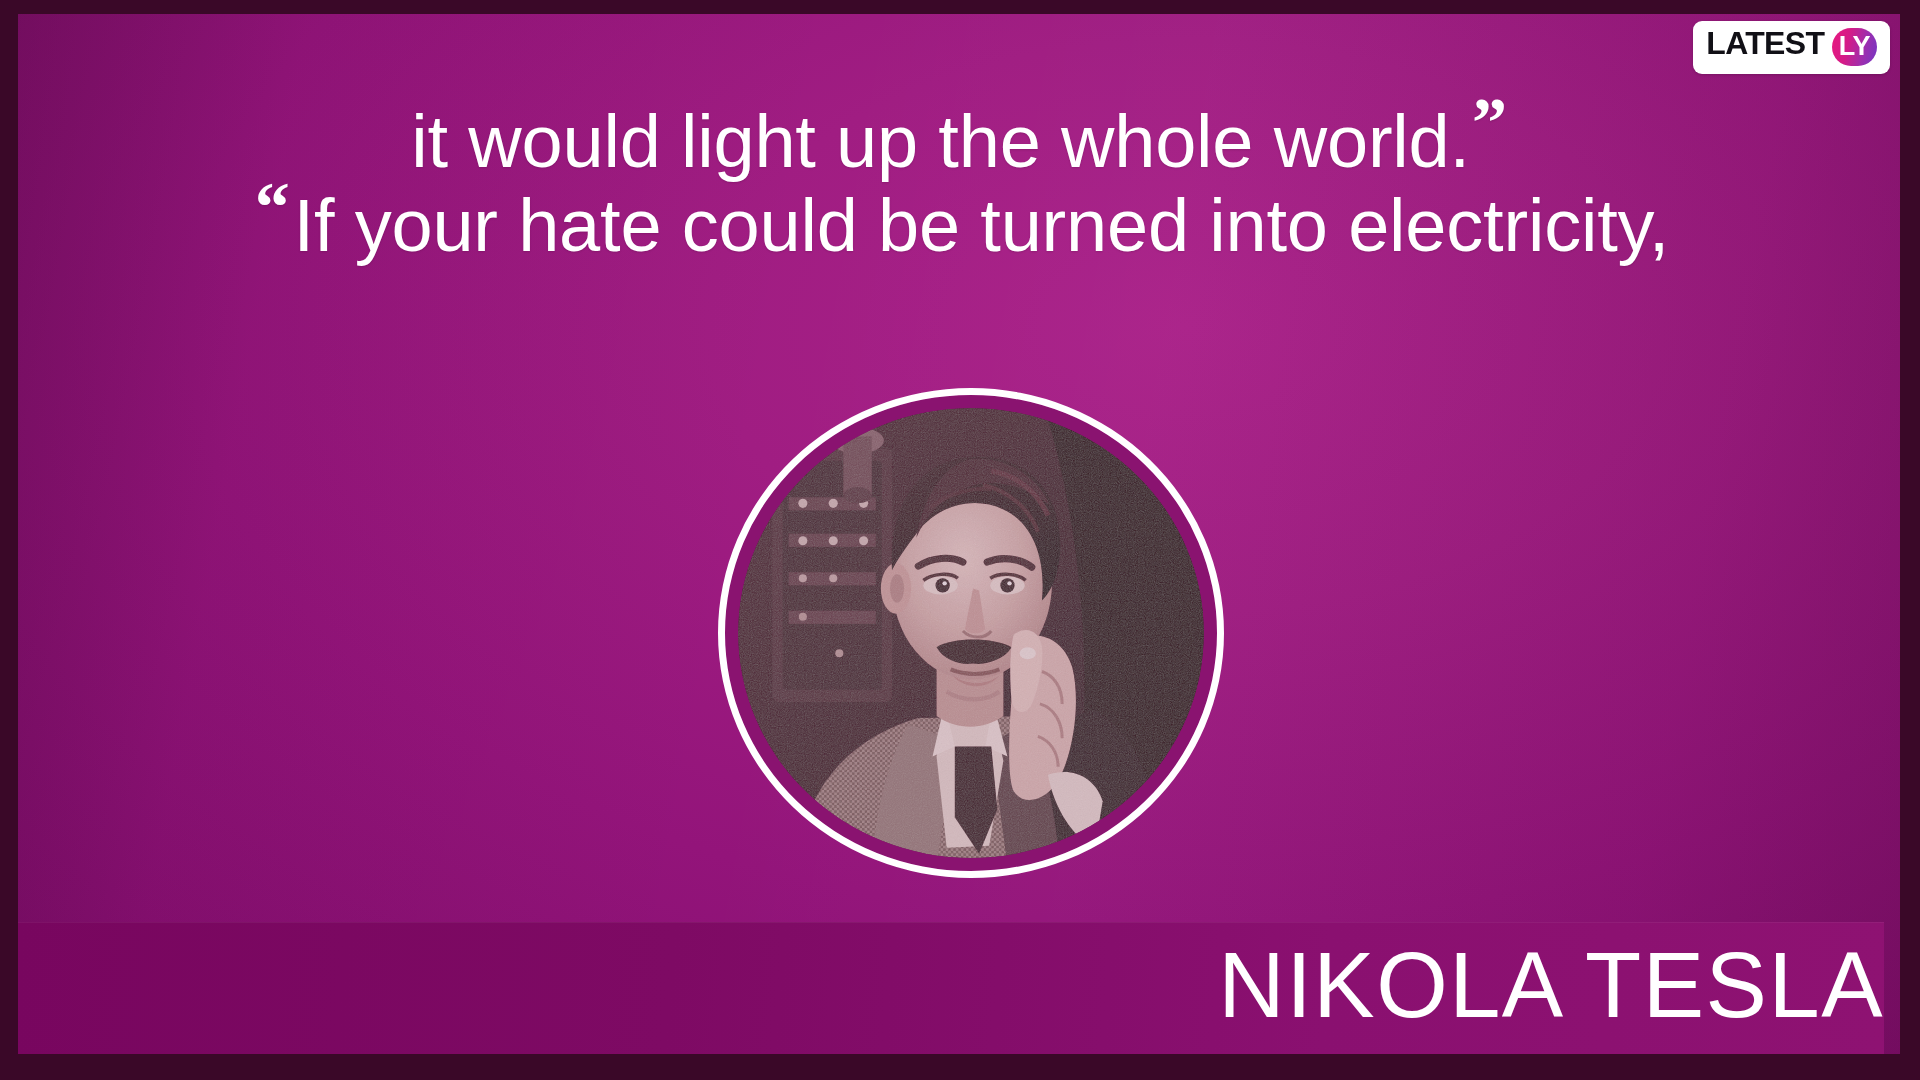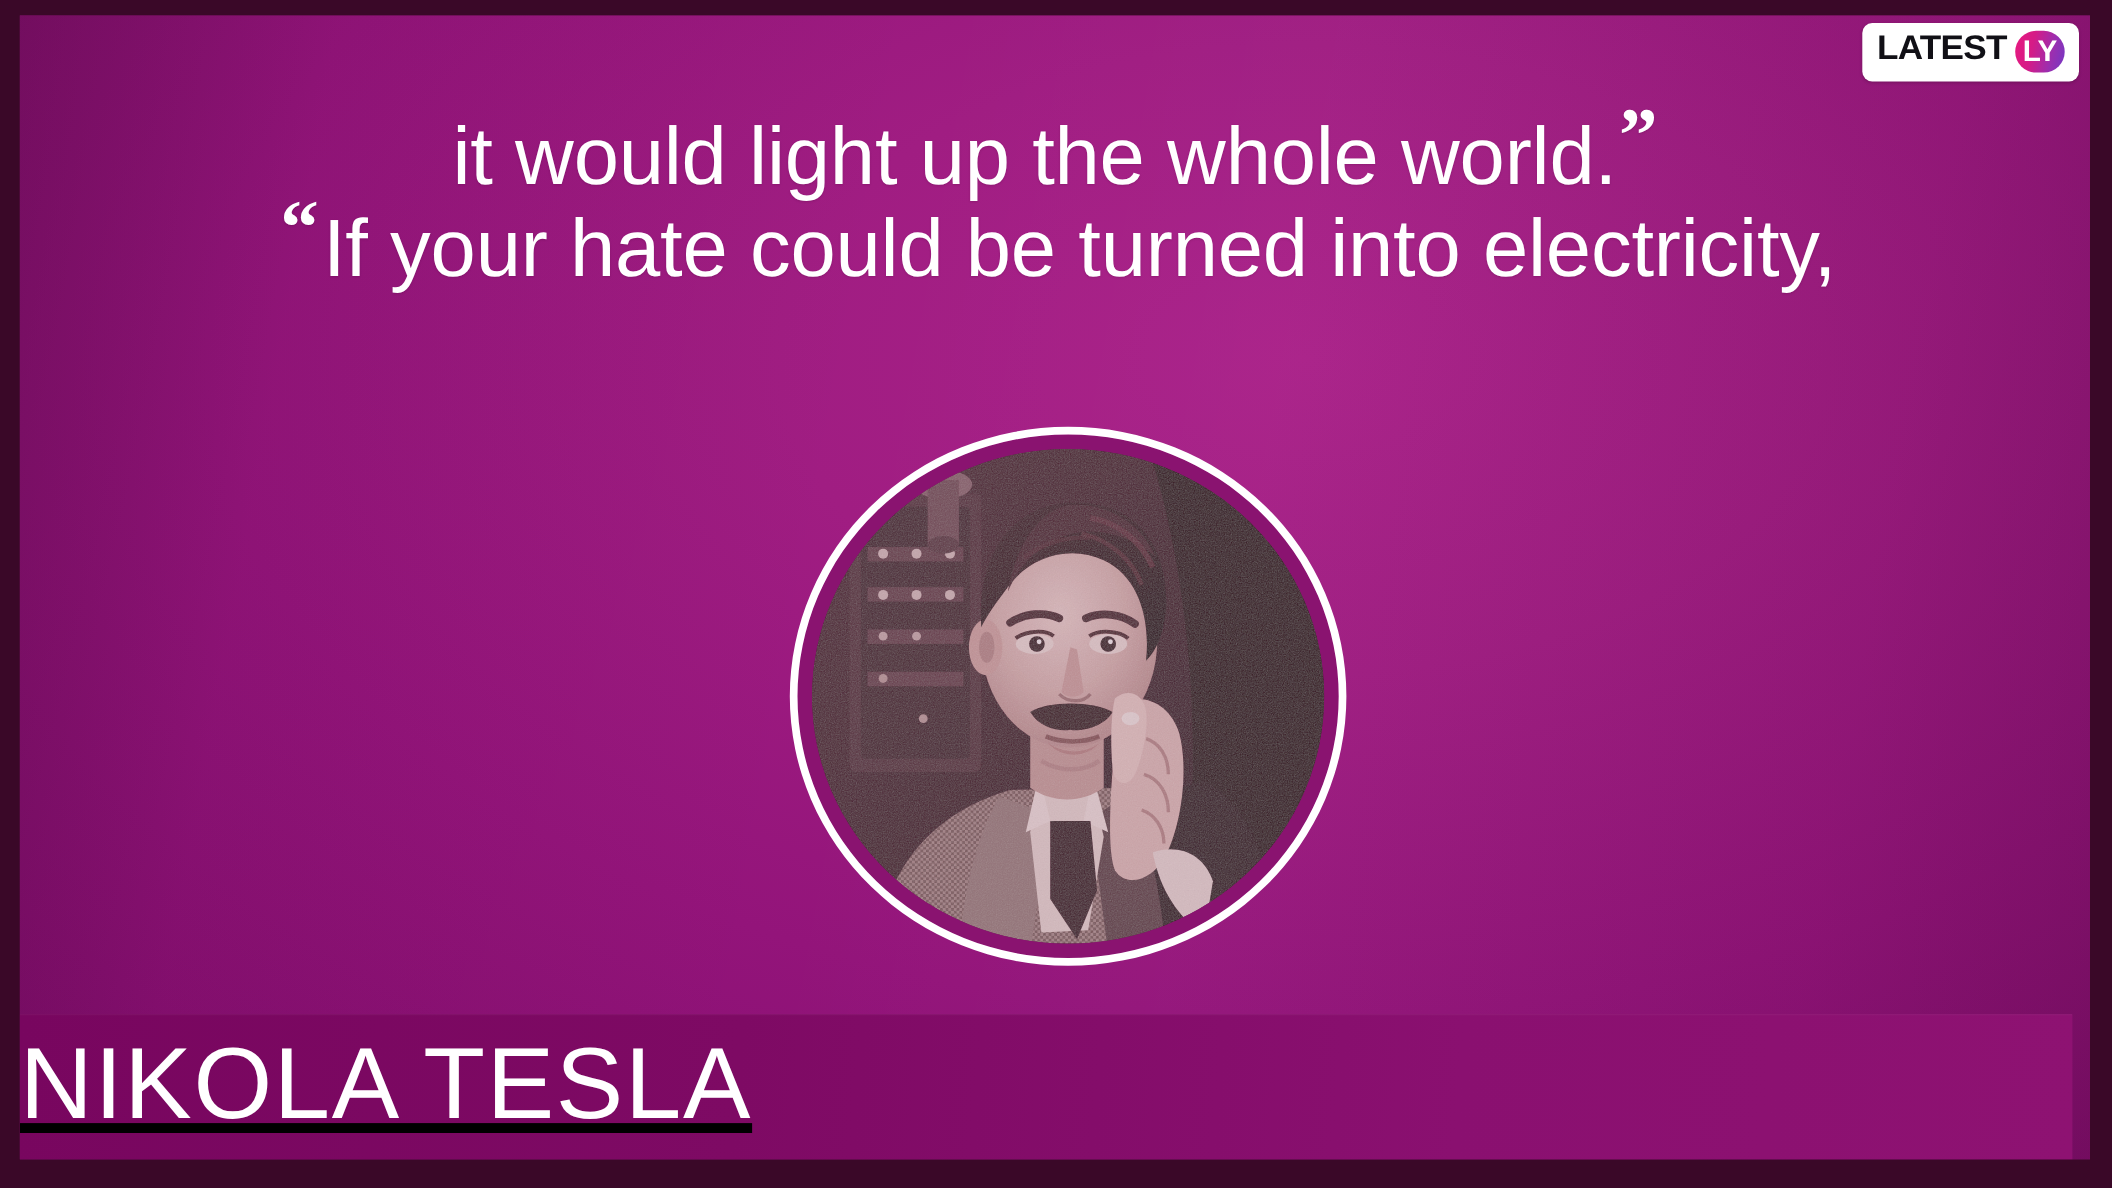--- a/index.html
+++ b/index.html
@@ -163,23 +163,22 @@
   .name-banner {
     position: absolute;
     left: 0;
     right: 16px;
     bottom: 0;
     height: 132px;
     z-index: 4;
     background: linear-gradient(95deg, #78065f 0%, #7e0a64 35%, #8a1070 70%, #8e1272 100%);
     display: flex;
     align-items: center;
-    justify-content: flex-start;
+    justify-content: flex-end;
     box-shadow: inset 0 1px 0 rgba(255,255,255,0.05);
-    text-decoration: underline;
   }
   .name-text {
     color: #ffffff;
     font-family: "Liberation Sans", "DejaVu Sans", sans-serif;
     font-weight: 400;
     font-size: 92px;
     line-height: 1;
     letter-spacing: 1.5px;
     transform: translateY(-3px);
     white-space: nowrap;

